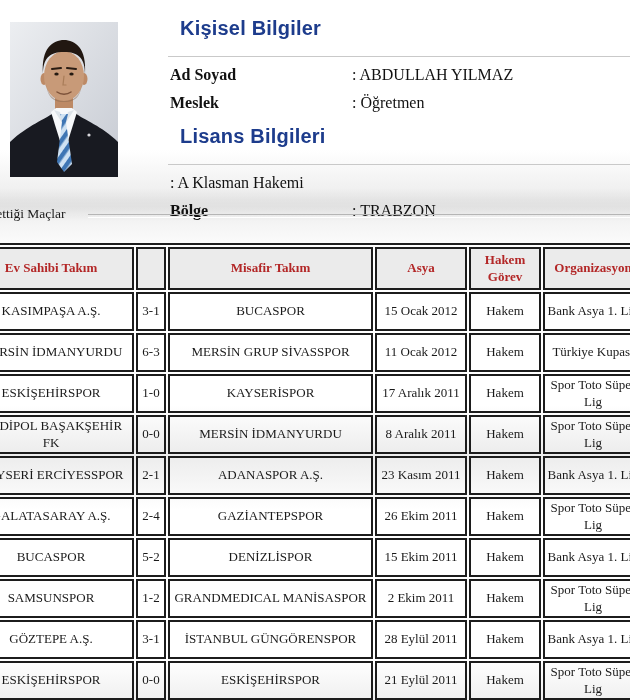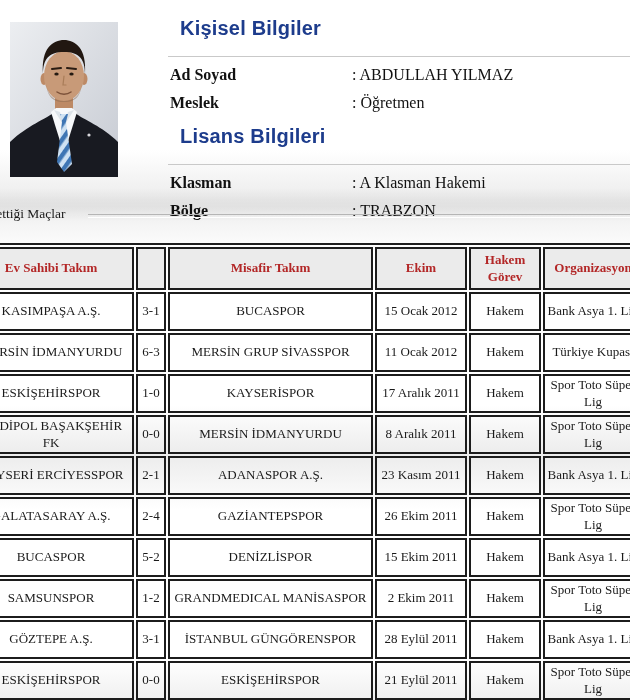--- a/index.html
+++ b/index.html
@@ -117,21 +117,20 @@
       <span class="fvalue">: ABDULLAH YILMAZ</span>
     </div>
     <div class="frow">
       <span class="flabel">Meslek</span>
       <span class="fvalue">: Öğretmen</span>
     </div>
 
     <h2 class="section-title title2">Lisans Bilgileri</h2>
     <div class="rule"></div>
     <div class="frow">
-      <span class="flabel">Klasman</span>
       <span class="fvalue">: A Klasman Hakemi</span>
     </div>
     <div class="frow">
       <span class="flabel">Bölge</span>
       <span class="fvalue">: TRABZON</span>
     </div>
   </div>
 
   <div class="legend-band"></div>
   <span class="legend-text">Yönettiği Maçlar</span>
@@ -144,21 +143,21 @@
         <col style="width:205px">
       <col style="width:92px">
         <col style="width:72px">
         <col style="width:100px">
     </colgroup>
     <thead>
       <tr>
         <th>Ev Sahibi Takım</th>
         <th></th>
         <th>Misafir Takım</th>
-        <th>Ekim</th>
+        <th>Asya</th>
         <th>Hakem Görev</th>
         <th>Organizasyon</th>
       </tr>
     </thead>
     <tbody id="match-rows">
         <tr>
       <td class="c-home">KASIMPAŞA A.Ş.</td>
       <td class="c-score">3-1</td>
       <td class="c-away">BUCASPOR</td>
       <td class="c-date">15 Ocak 2012</td>

